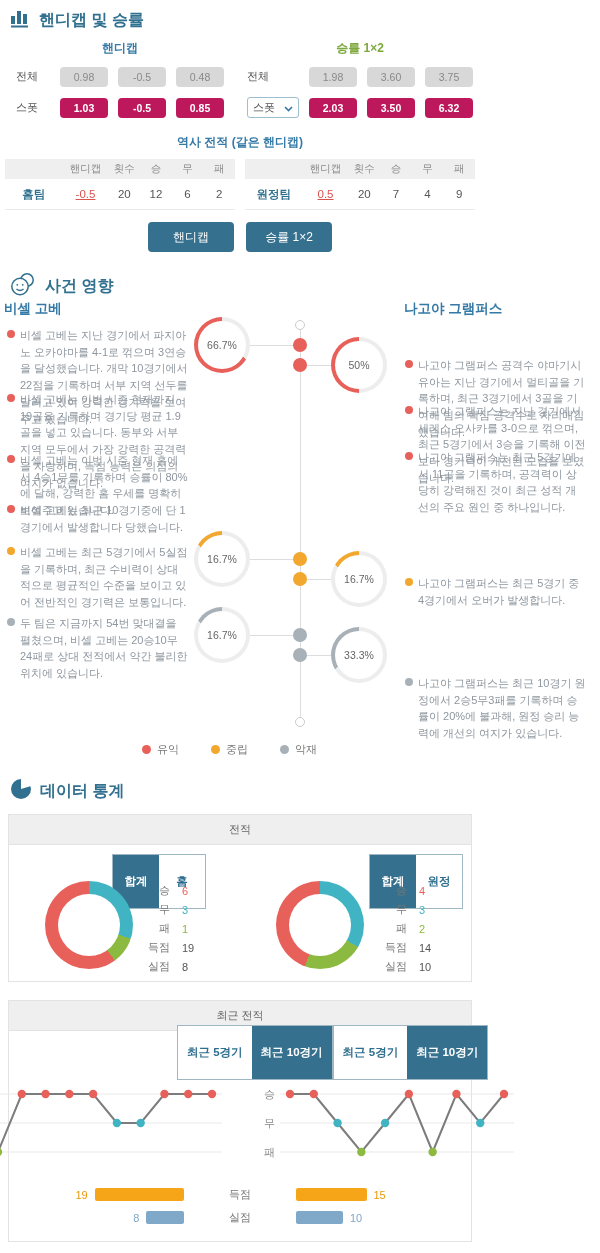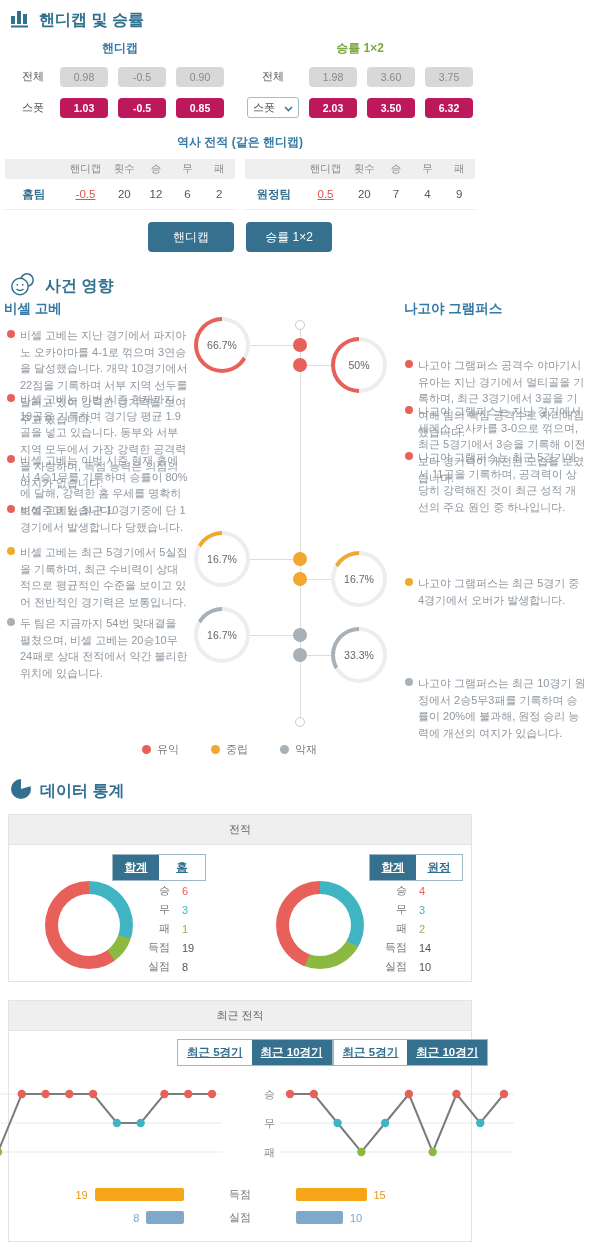--- a/index.html
+++ b/index.html
@@ -12,21 +12,21 @@
   .sec-header { display:flex; align-items:center; gap:8px; padding:8px 0 0 10px; }
   .sec-title { font-size:16px; font-weight:bold; color:#31718f; }
 
   
   .odds-row { display:flex; margin-top:8px; }
   .odds-block { flex:1; display:flex; flex-direction:column; align-items:center; }
   .odds-title { font-size:12px; font-weight:bold; margin-bottom:9px; }
   .odds-title.t-blue { color:#3579a6; }
   .odds-title.t-green { color:#7ca83c; }
   .odds-line { display:flex; align-items:center; gap:10px; margin-bottom:10px; height:21px; }
-  .odds-label { font-size:11px; color:#555; width:34px; text-align:center; }
+  .odds-label { font-size:11px; color:#555; width:34px; text-align:left; }
   .odds-block.right .odds-label { width:52px; }
   .pill { display:inline-block; width:48px; height:20px; line-height:20px; text-align:center;
           border-radius:4px; font-size:10.5px; }
   .pill.gray { background:#d8d8d8; color:#898989; }
   .pill.orange { background:#be185d; color:#fff;font-weight:bold; }
   .spot-select { display:flex; align-items:center; justify-content:space-between; width:52px; height:21px;
                  border:1px solid #9cbecd; border-radius:3px; padding:0 5px; font-size:11px; color:#555; background:#fff; }
   .hist-title { text-align:center; color:#3579a6; font-weight:bold; font-size:12px; margin:6px 0 8px; }
   .hist-wrap { display:flex; gap:10px; padding:0 5px; }
   .hist-table { flex:1; }
@@ -68,22 +68,22 @@
   .lg-dot { width:9px; height:9px; border-radius:50%; }
 
   
   .sec3 .sec-header { padding:4px 0 10px 10px; }
   .panel { margin:0 8px 18px; border:1px solid #e3e3e3; }
   .panel-title { background:#efefef; text-align:center; font-size:11px; color:#666;
                  padding:7px 0; border-bottom:1px solid #e3e3e3; }
   .p-body.record { display:flex; height:136px; }
   .half { flex:1; position:relative; }
   .tg { display:inline-flex; border:1px solid #9fb7c2; background:#fff; }
-  .tg span { min-width:46px; text-align:center; padding:5px 9px; font-size:11.5px;
-             color:#2e6e8e; font-weight:bold; cursor:pointer; white-space:nowrap;text-decoration:underline; }
+  .tg span { min-width:46px; text-align:center; padding:19px 9px; font-size:11.5px;
+             color:#2e6e8e; font-weight:bold; cursor:pointer; white-space:nowrap; }
   .tg span.on { background:#35718e; color:#fff; }
   .half .tg { position:absolute; top:9px; right:34px; }
   .half.away .tg { right:8px; }
   .donut { position:absolute; left:36px; top:36px; width:88px; height:88px; border-radius:50%; }
   .donut::after { content:""; position:absolute; inset:13px; background:#fff; border-radius:50%; }
   .rec-stats { position:absolute; top:36px; right:32px; }
   .half.away .rec-stats { right:26px; }
   .rs-row { display:flex; justify-content:flex-end; align-items:center; height:19px; font-size:11px; }
   .rs-label { min-width:32px; text-align:right; color:#777; }
   .rs-val { width:26px; margin-left:12px; text-align:left; color:#555; }
@@ -121,21 +121,21 @@
       <span class="sec-title">핸디캡 및 승률</span>
     </div>
 
     <div class="odds-row">
       <div class="odds-block">
         <div class="odds-title t-blue">핸디캡</div>
         <div class="odds-line">
           <span class="odds-label">전체</span>
           <span class="pill gray">0.98</span>
           <span class="pill gray">-0.5</span>
-          <span class="pill gray">0.90</span>
+          <span class="pill gray">0.48</span>
         </div>
         <div class="odds-line">
           <span class="odds-label">스폿</span>
           <span class="pill orange">1.03</span>
           <span class="pill orange">-0.5</span>
           <span class="pill orange">0.85</span>
         </div>
       </div>
       <div class="odds-block right">
         <div class="odds-title t-green">승률 1×2</div>

